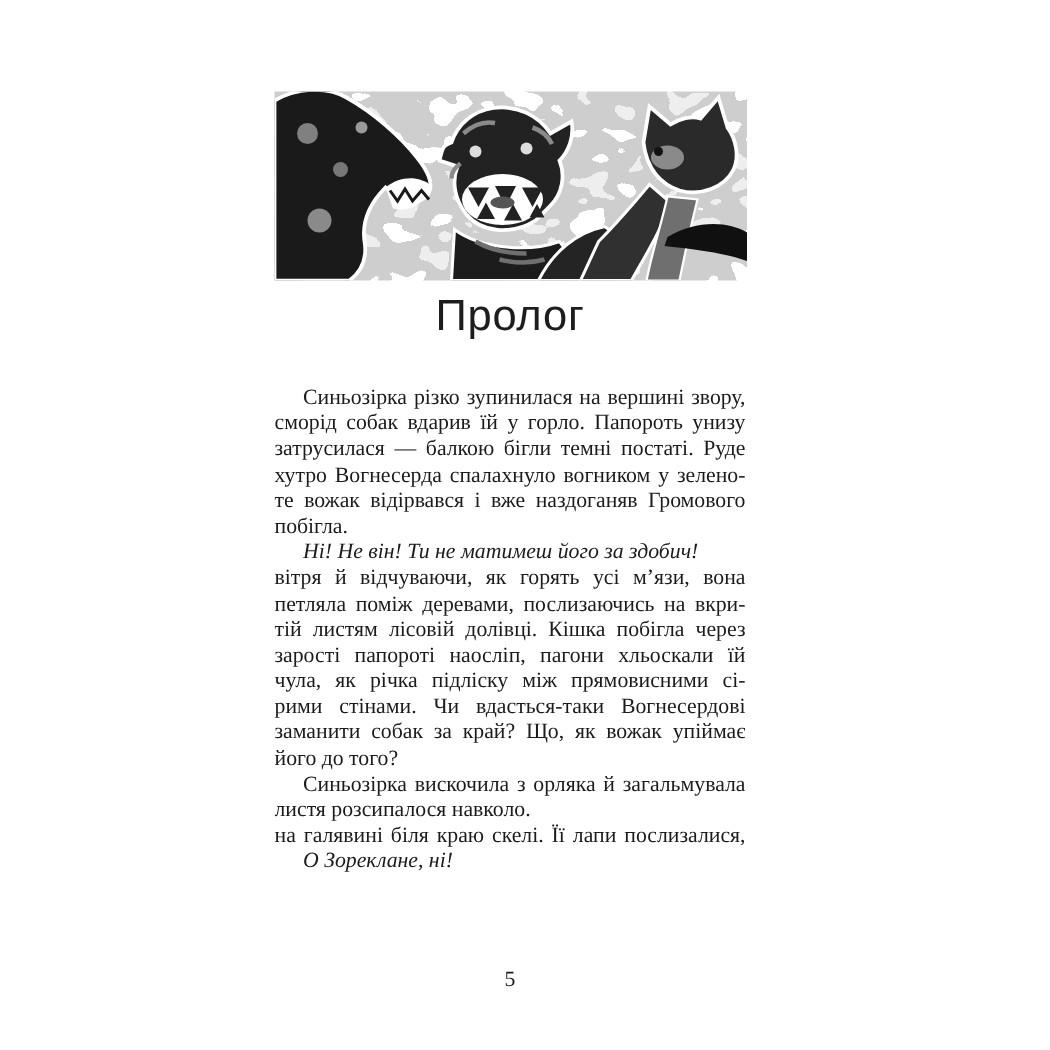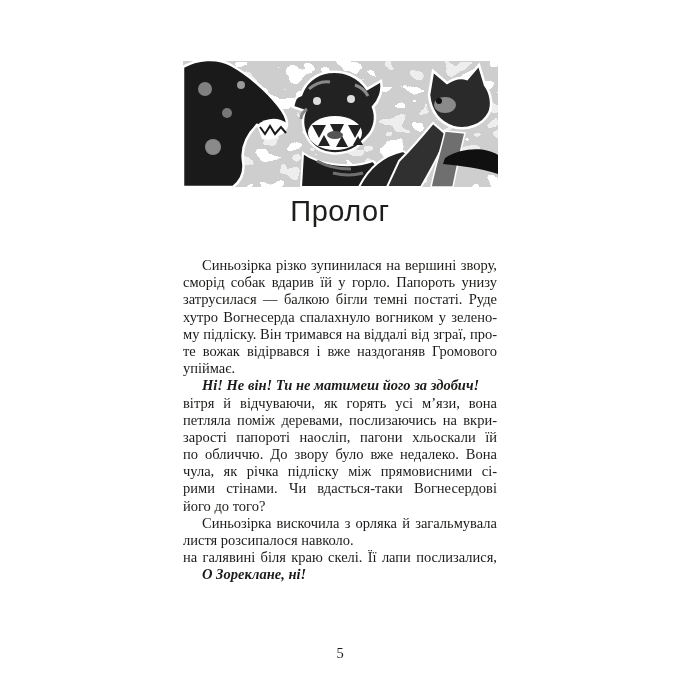--- a/index.html
+++ b/index.html
@@ -51,21 +51,21 @@
     text-align: justify;
     text-align-last: justify;
   }
   .line.j::after {
     content: "";
     display: inline-block;
     width: 100%;
     height: 0;
   }
   .line.indent { text-indent: 19px; }
-  .line.italic { font-style: italic; font-weight: bold; }
+  .line.italic { font-style: italic; }
   .page-number {
     position: absolute;
     left: 183px;
     top: 645px;
     width: 314px;
     text-align: center;
     font-size: 14.5px;
     color: #1b1b19;
   }
 </style>
@@ -126,30 +126,30 @@
     </svg>
   </div>
 
   <h1 class="title">Пролог</h1>
 
   <div class="body-text">
       <div class="line indent j">Синьозірка різко зупинилася на вершині звору,</div>
       <div class="line j">сморід собак вдарив їй у горло. Папороть унизу</div>
       <div class="line j">затрусилася — балкою бігли темні постаті. Руде</div>
       <div class="line j">хутро Вогнесерда спалахнуло вогником у зелено-</div>
-      <div class="line j">му підліску. Він тримався на віддалі від зграї, про-</div>
       <div class="line j">те вожак відірвався і вже наздоганяв Громового</div>
-      <div class="line">упіймає.</div>
+      <div class="line">побігла.</div>
       <div class="line italic indent">Ні! Не він! Ти не матимеш його за здобич!</div>
       <div class="line j">вітря й відчуваючи, як горять усі м’язи, вона</div>
       <div class="line j">петляла поміж деревами, послизаючись на вкри-</div>
+      <div class="line j">тій листям лісовій долівці. Кішка побігла через</div>
       <div class="line j">зарості папороті наосліп, пагони хльоскали їй</div>
-      <div class="line j">по обличчю. До звору було вже недалеко. Вона</div>
       <div class="line j">чула, як річка підліску між прямовисними сі-</div>
       <div class="line j">рими стінами. Чи вдасться-таки Вогнесердові</div>
+      <div class="line j">заманити собак за край? Що, як вожак упіймає</div>
       <div class="line">його до того?</div>
       <div class="line indent j">Синьозірка вискочила з орляка й загальмувала</div>
       <div class="line">листя розсипалося навколо.</div>
       <div class="line j">на галявині біля краю скелі. Її лапи послизалися,</div>
       <div class="line italic indent">О Зореклане, ні!</div>
     </div>
 
   <div class="page-number">5</div>
 
 </div>

